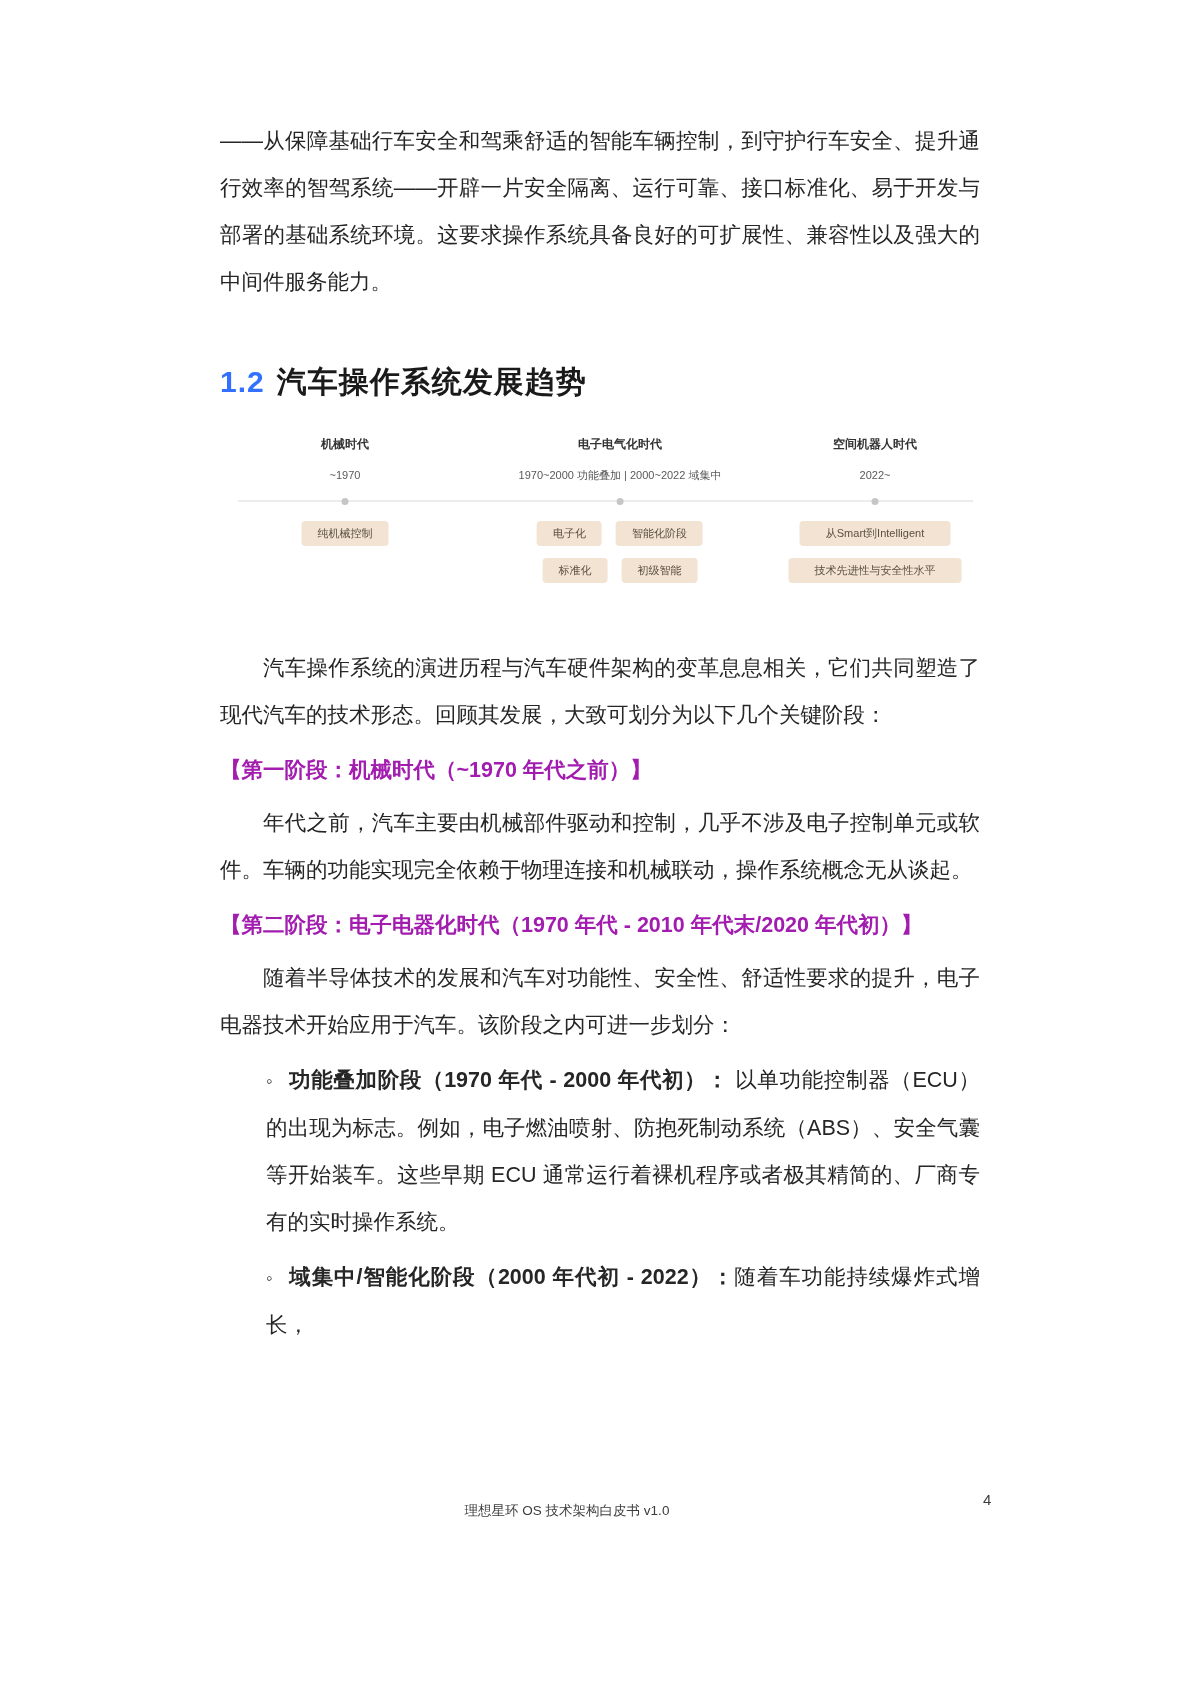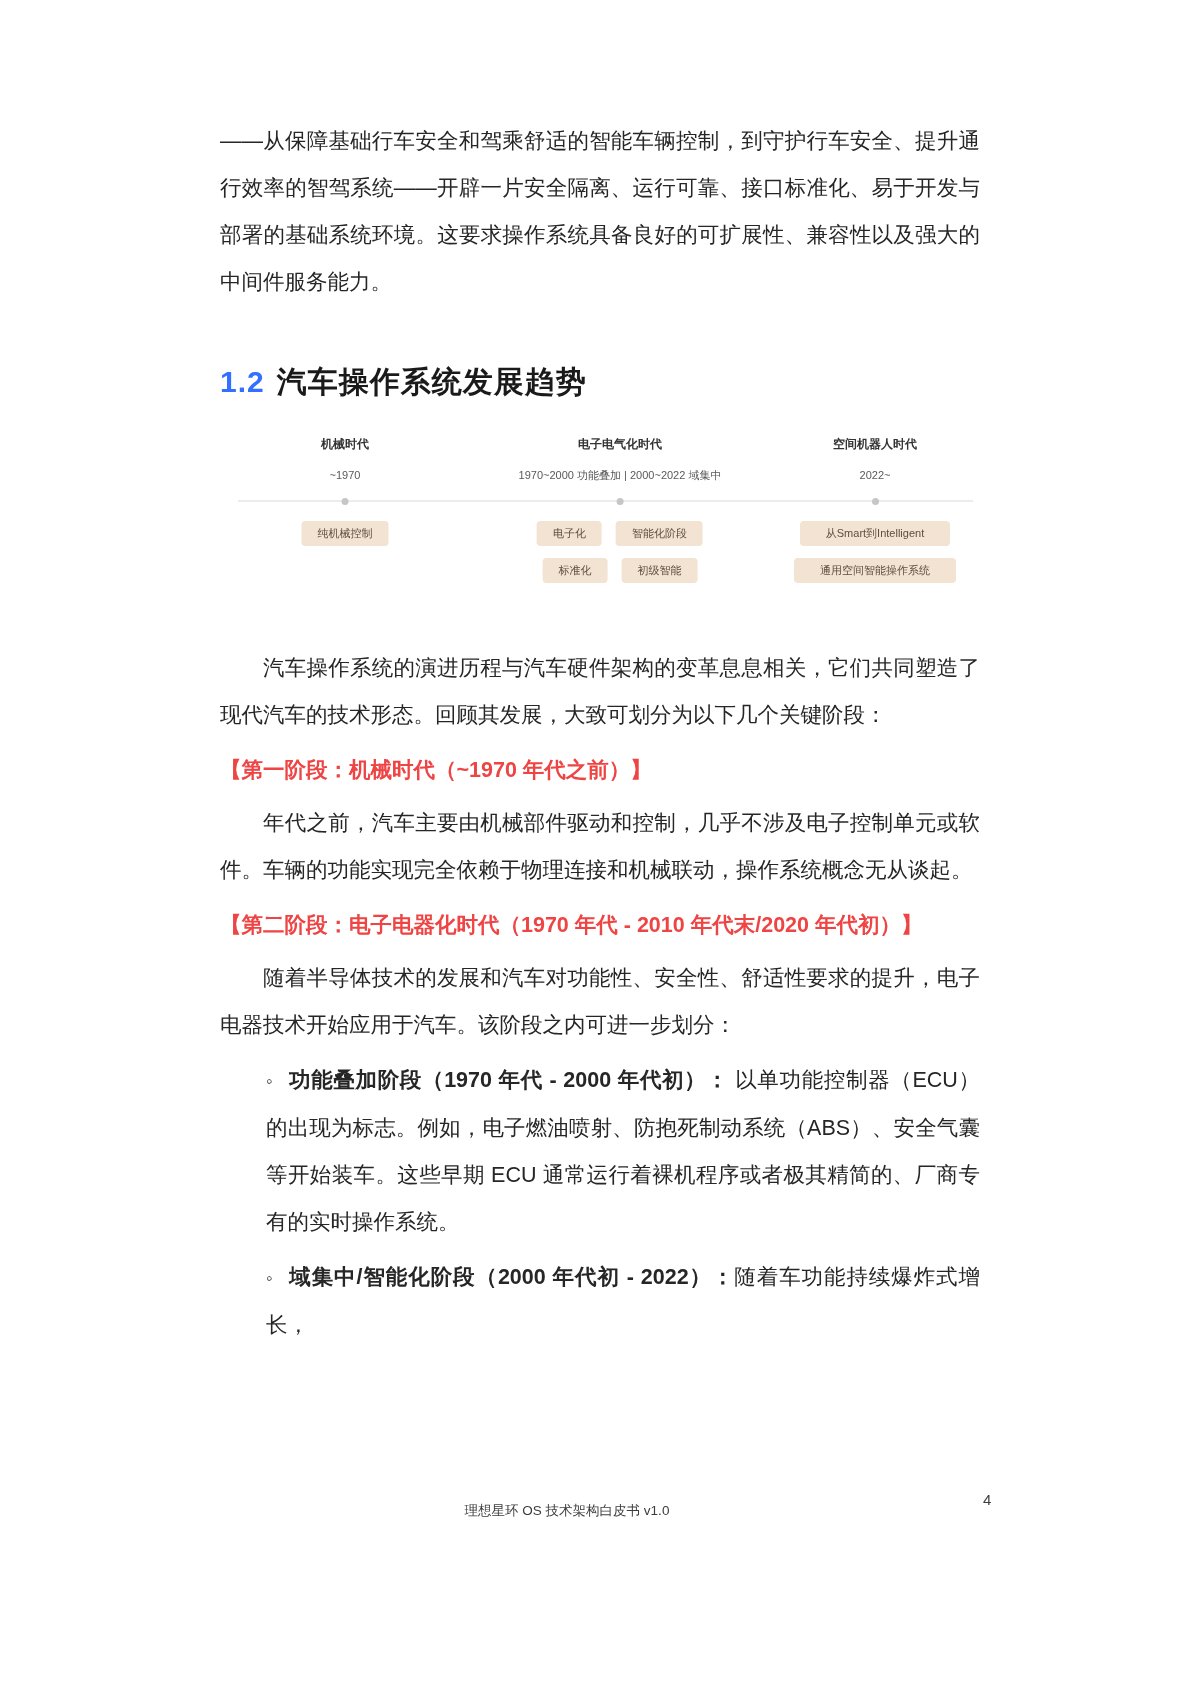--- a/index.html
+++ b/index.html
@@ -92,21 +92,21 @@
     white-space:nowrap;
   }
   .tag.wide { padding:7px 26px; }
 
   
   .stage-heading {
     margin-top:8px;
     font-size:21.5px;
     font-weight:bold;
     line-height:47px;
-    color:#ef4444;
+    color:#a21caf;
   }
   .para.tight { margin-top:6px; }
   .bullet {
     margin-top:8px;
     padding-left:46px;
     font-size:21.5px;
     line-height:47px;
     text-align:justify;
     color:#262626;
   }
@@ -170,21 +170,21 @@
     </div>
 
     <div class="era" style="left:655px">
       <div class="era-title">空间机器人时代</div>
       <div class="era-period">2022~</div>
       <div class="era-dot"></div>
       <div class="tag-row">
         <span class="tag wide">从Smart到Intelligent</span>
       </div>
       <div class="tag-row">
-        <span class="tag wide">通用空间智能操作系统</span>
+        <span class="tag wide">技术先进性与安全性水平</span>
       </div>
     </div>
   </div>
 
   <p class="para indent" style="margin-top:48px">汽车操作系统的演进历程与汽车硬件架构的变革息息相关，它们共同塑造了现代汽车的技术形态。回顾其发展，大致可划分为以下几个关键阶段：</p>
 
   <h3 class="stage-heading">【第一阶段：机械时代（~1970 年代之前）】</h3>
 
   <p class="para indent tight">年代之前，汽车主要由机械部件驱动和控制，几乎不涉及电子控制单元或软件。车辆的功能实现完全依赖于物理连接和机械联动，操作系统概念无从谈起。</p>
 

